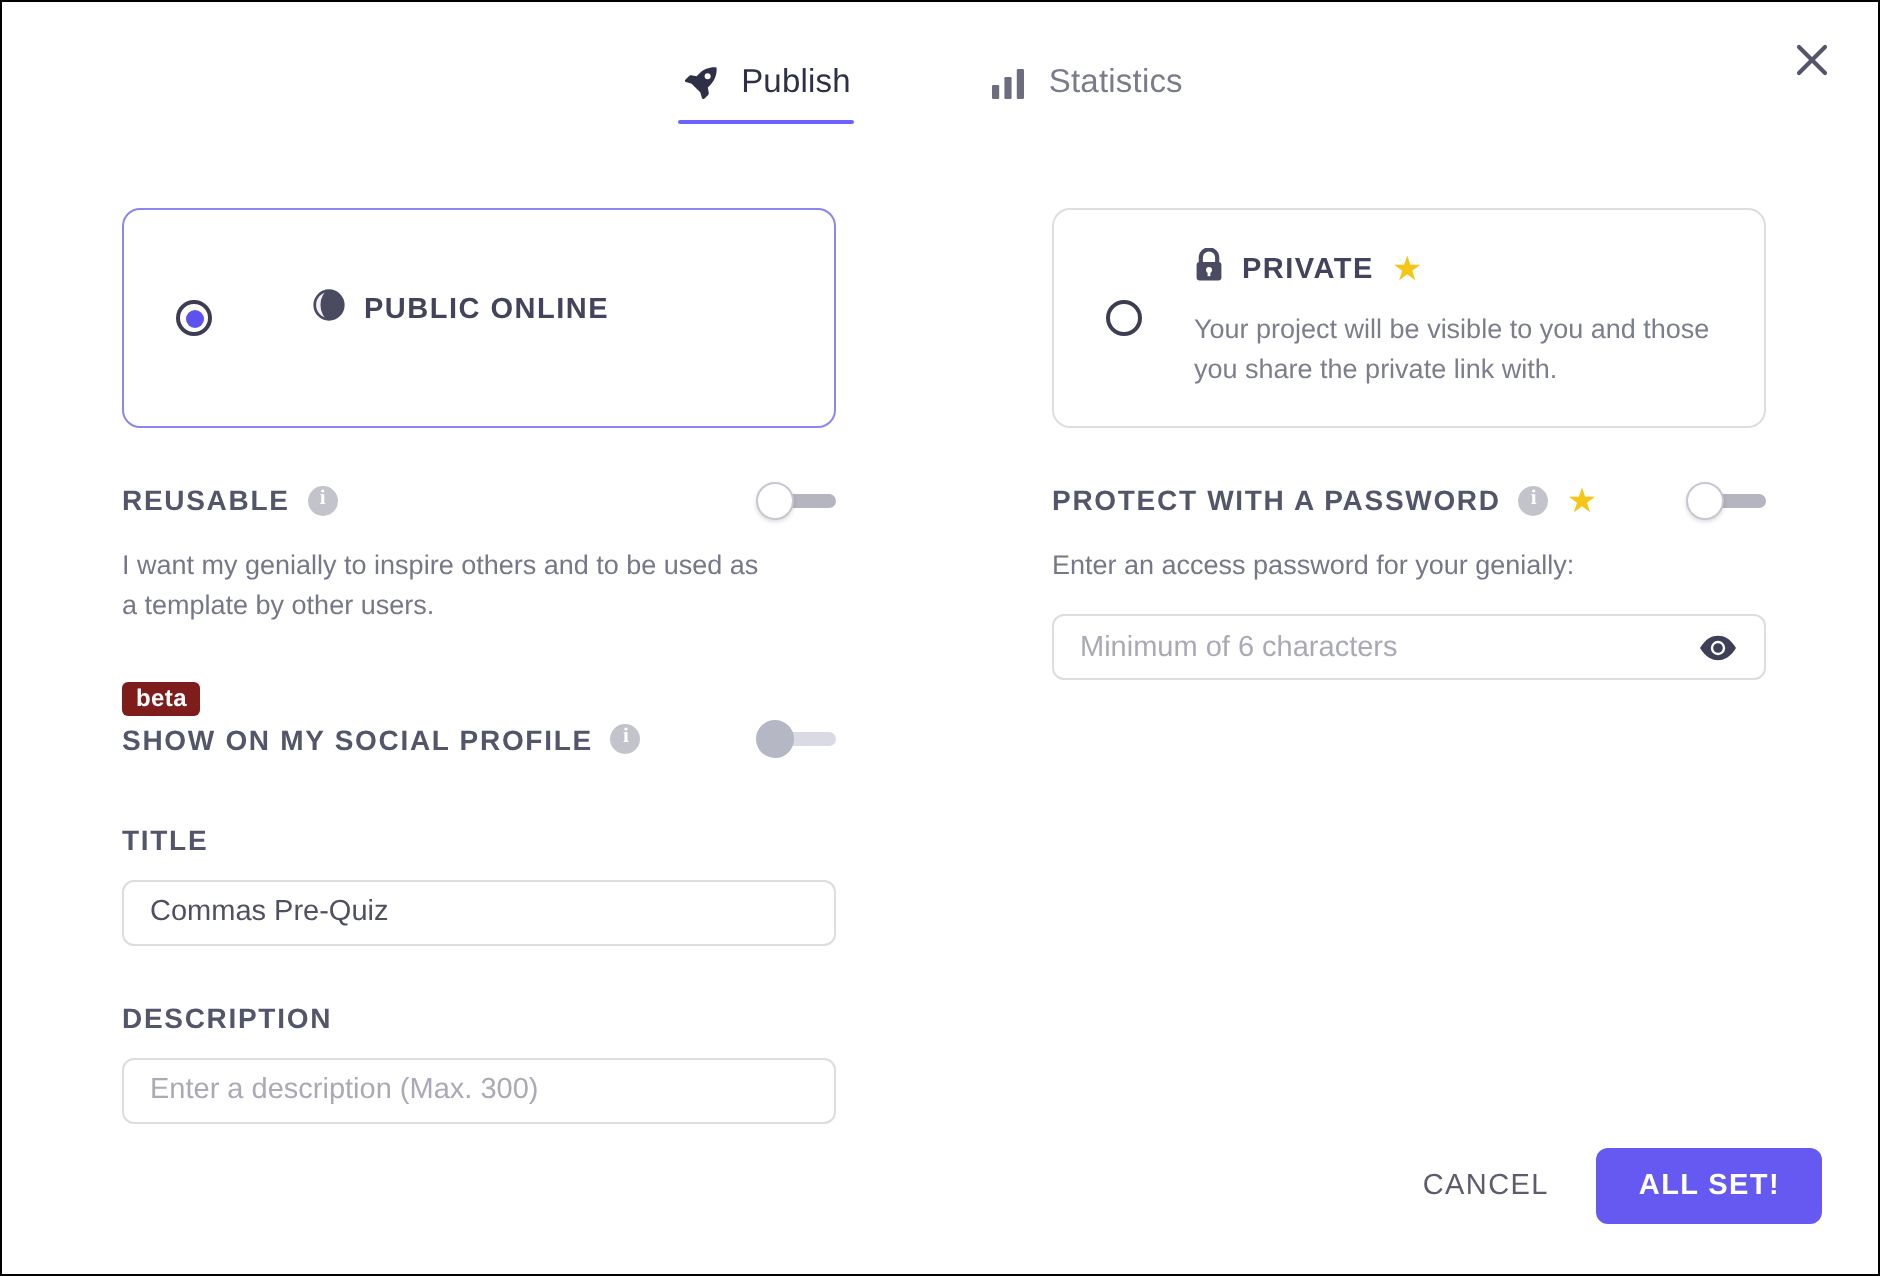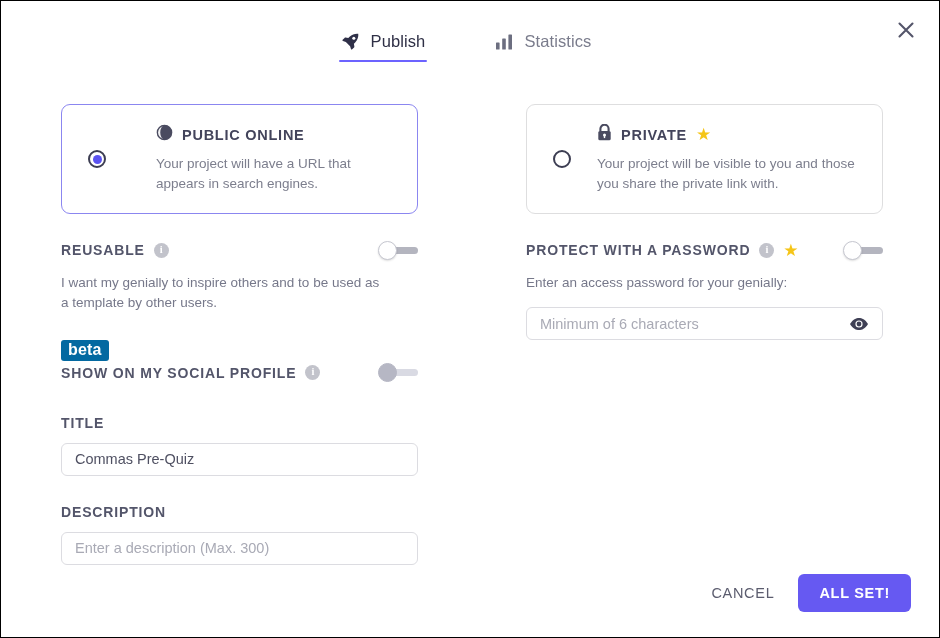--- a/index.html
+++ b/index.html
@@ -210,23 +210,23 @@
   .toggle.disabled .track { background: #d9dae3; }
   .toggle.disabled .knob {
     background: #b6b7c4;
     border-color: #b6b7c4;
     box-shadow: none;
   }
 
   
   .beta {
     display: inline-block;
-    background: #0369a1;
+    background: #7f1d1d;
     color: #ffffff;
-    font-size: 16px;
+    font-size: 12px;
     font-weight: bold;
     letter-spacing: .2px;
     border-radius: 3px;
     padding: 2px 7px 3px 7px;
     line-height: 1;
   }
 
   
   .field-label {
     font-size: 14px;
@@ -340,21 +340,20 @@
           <span>
             <svg width="17" height="17" viewBox="0 0 20 20" aria-hidden="true">
               <circle cx="10" cy="10" r="8.4" fill="#4a4b60"></circle>
               <path d="M10 1.6 a8.4 8.4 0 0 0 0 16.8 a5 8.4 0 0 1 0 -16.8" fill="#ffffff" opacity="0.92"></path>
               <circle cx="10" cy="10" r="8.4" fill="none" stroke="#4a4b60" stroke-width="1.6"></circle>
               <path d="M10 1.8 L10 18.2" stroke="#4a4b60" stroke-width="1.3"></path>
             </svg>
           </span>
           <span class="opt-title">PUBLIC ONLINE</span>
         </div>
-        <div class="opt-desc">Your project will have a URL that appears in search engines.</div>
       </div>
     </div>
 
     <div class="sec-row" style="margin-top:26px;">
       <div class="sec-head">
         <span class="sec-title">REUSABLE</span>
         <span class="info-icon">i</span>
       </div>
       <div class="toggle">
         <div class="track"></div>

